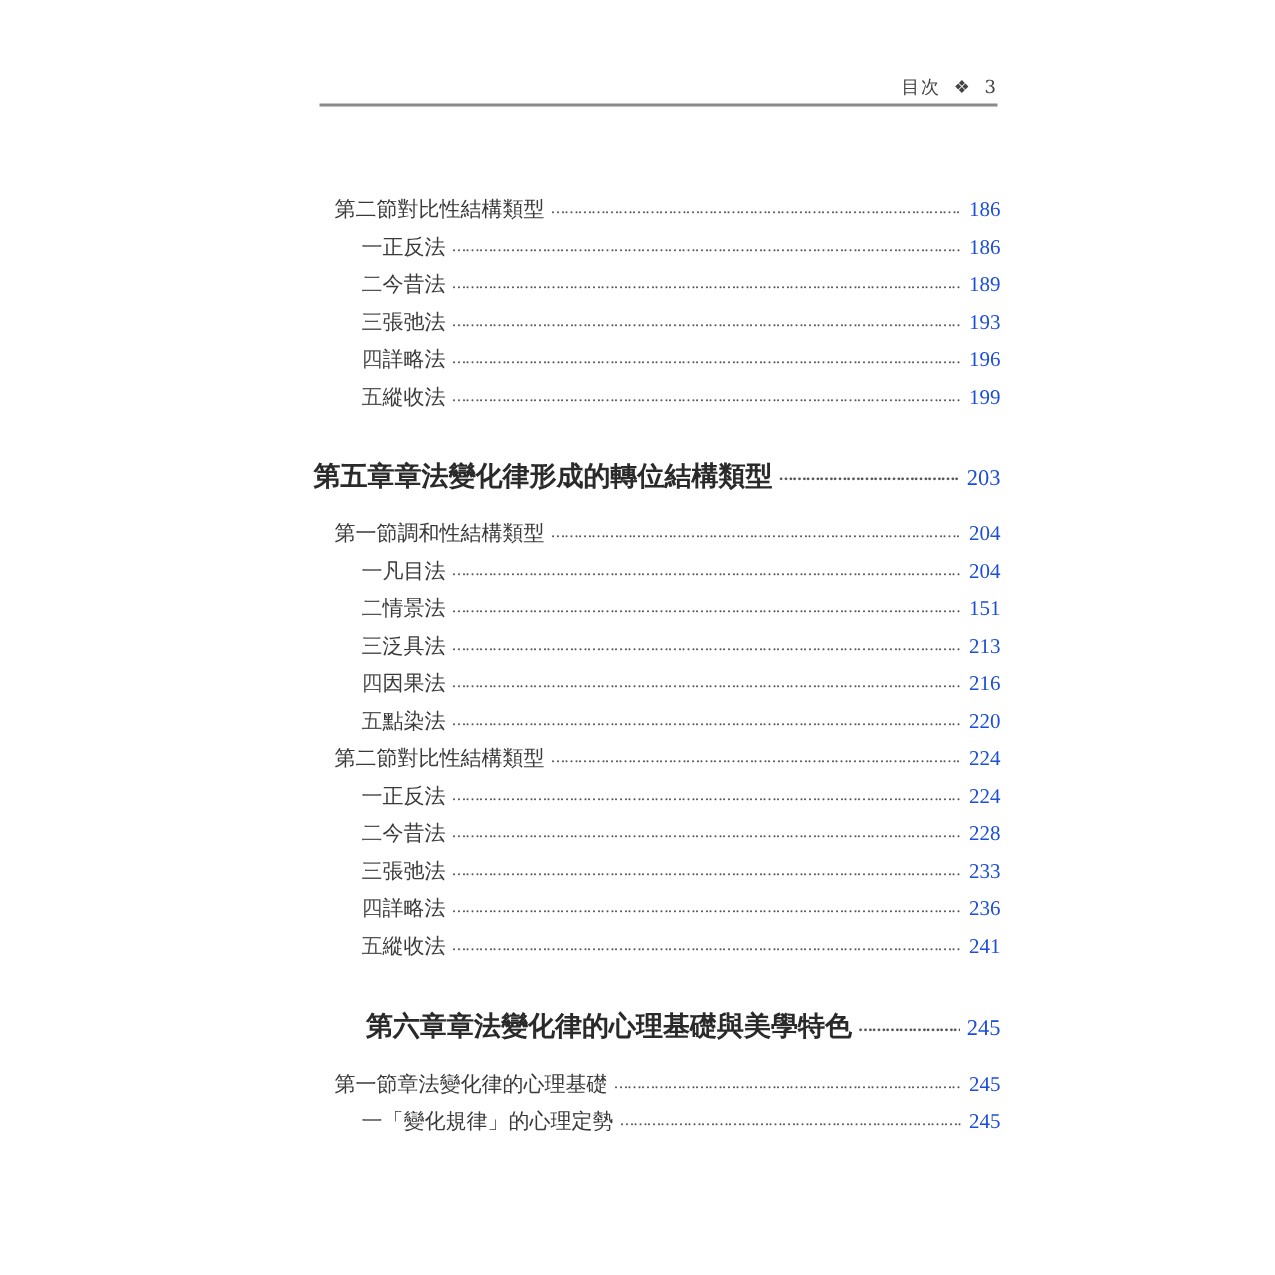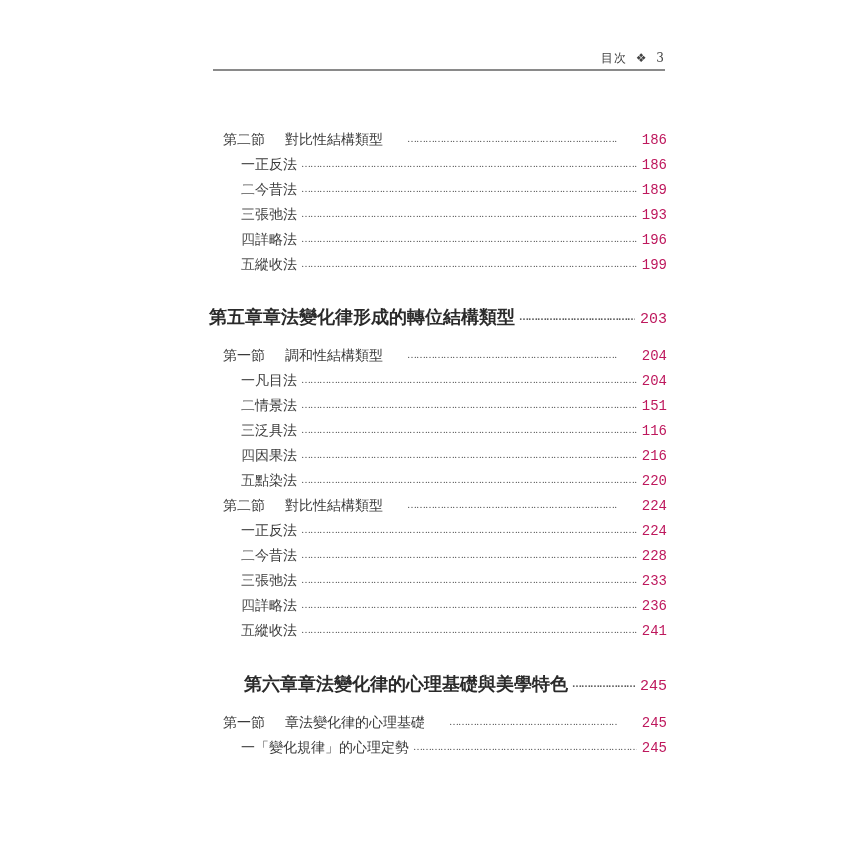--- a/index.html
+++ b/index.html
@@ -70,30 +70,29 @@
       font-size: 10px;
       position: relative;
       top: -2px;
     }
     .row .leader::before {
       content: "…………………………………………………………………………………………………………………………………………………………………………………………";
       font-size: 10px;
       letter-spacing: -1px;
     }
     .row .page-no {
-      font-family: Liberation Mono, monospace;
+      font-family: Liberation Serif, serif;
       font-size: 14px;
-      color: #be185d;
+      color: #1d4ed8;
     }
     
     .row.section {
       left: 210px;
       font-size: 14px;
       height: 20px;
-      gap: 20px;
     }
     .row.section .num { width: 62px; }
     
     .row.item {
       left: 228px;
       font-size: 14px;
       height: 20px;
     }
     .row.item .num { width: 26px; color: #555; }
     
@@ -181,21 +180,21 @@
     <div class="row item" style="top:397px;">
       <span class="num">二</span>
       <span class="title">情景法</span>
       <span class="leader"></span>
       <span class="page-no">151</span>
     </div>
     <div class="row item" style="top:422px;">
       <span class="num">三</span>
       <span class="title">泛具法</span>
       <span class="leader"></span>
-      <span class="page-no">116</span>
+      <span class="page-no">213</span>
     </div>
     <div class="row item" style="top:447px;">
       <span class="num">四</span>
       <span class="title">因果法</span>
       <span class="leader"></span>
       <span class="page-no">216</span>
     </div>
     <div class="row item" style="top:472px;">
       <span class="num">五</span>
       <span class="title">點染法</span>

